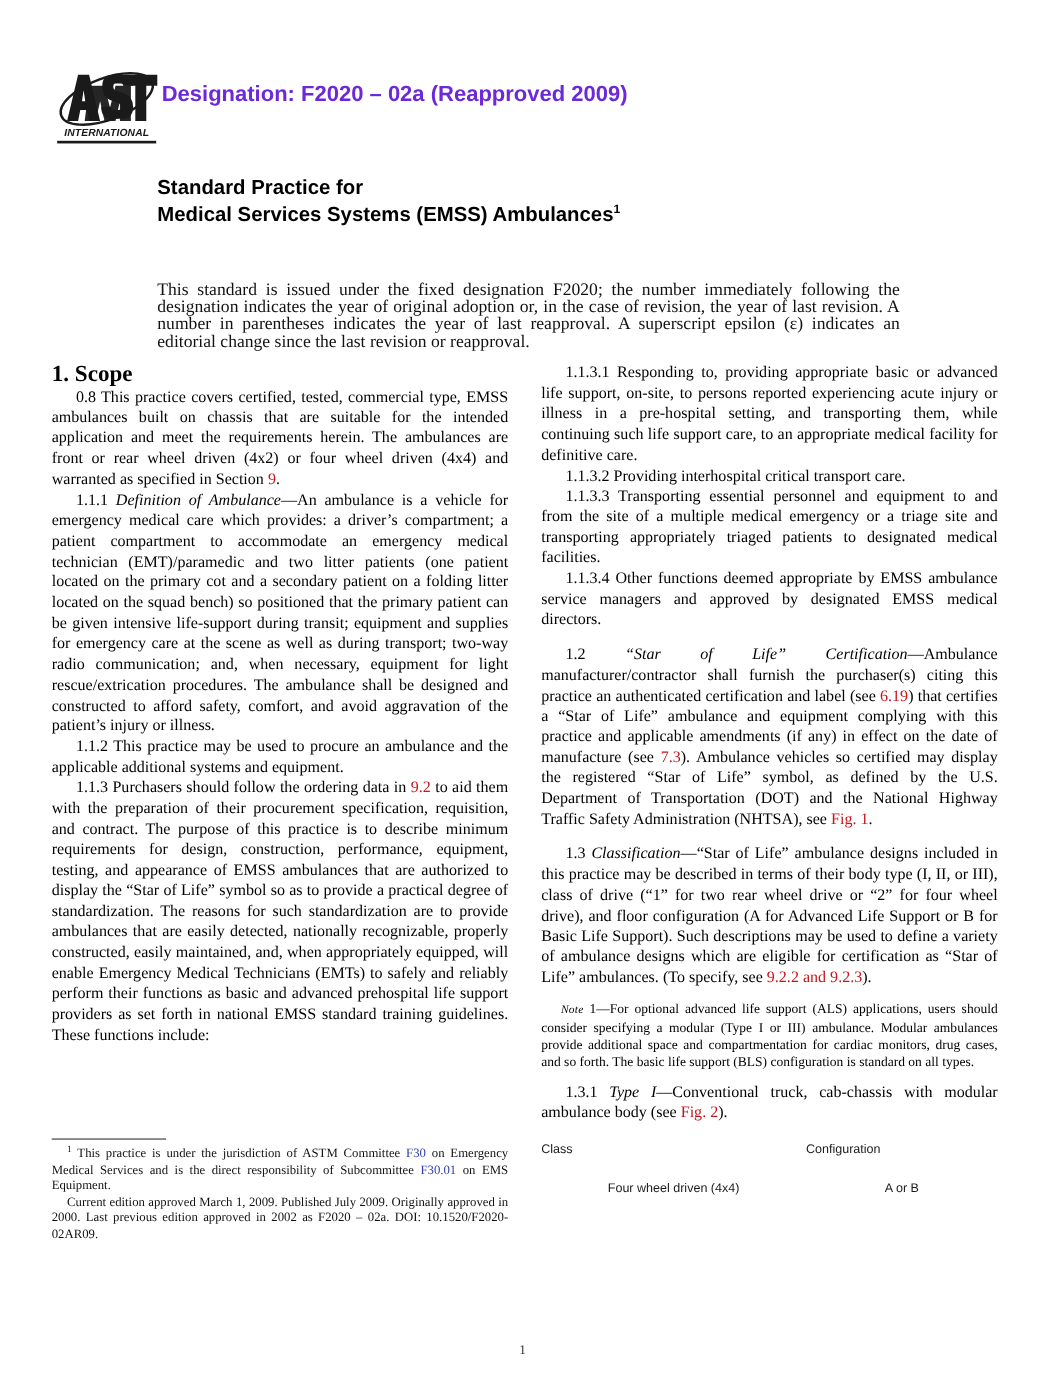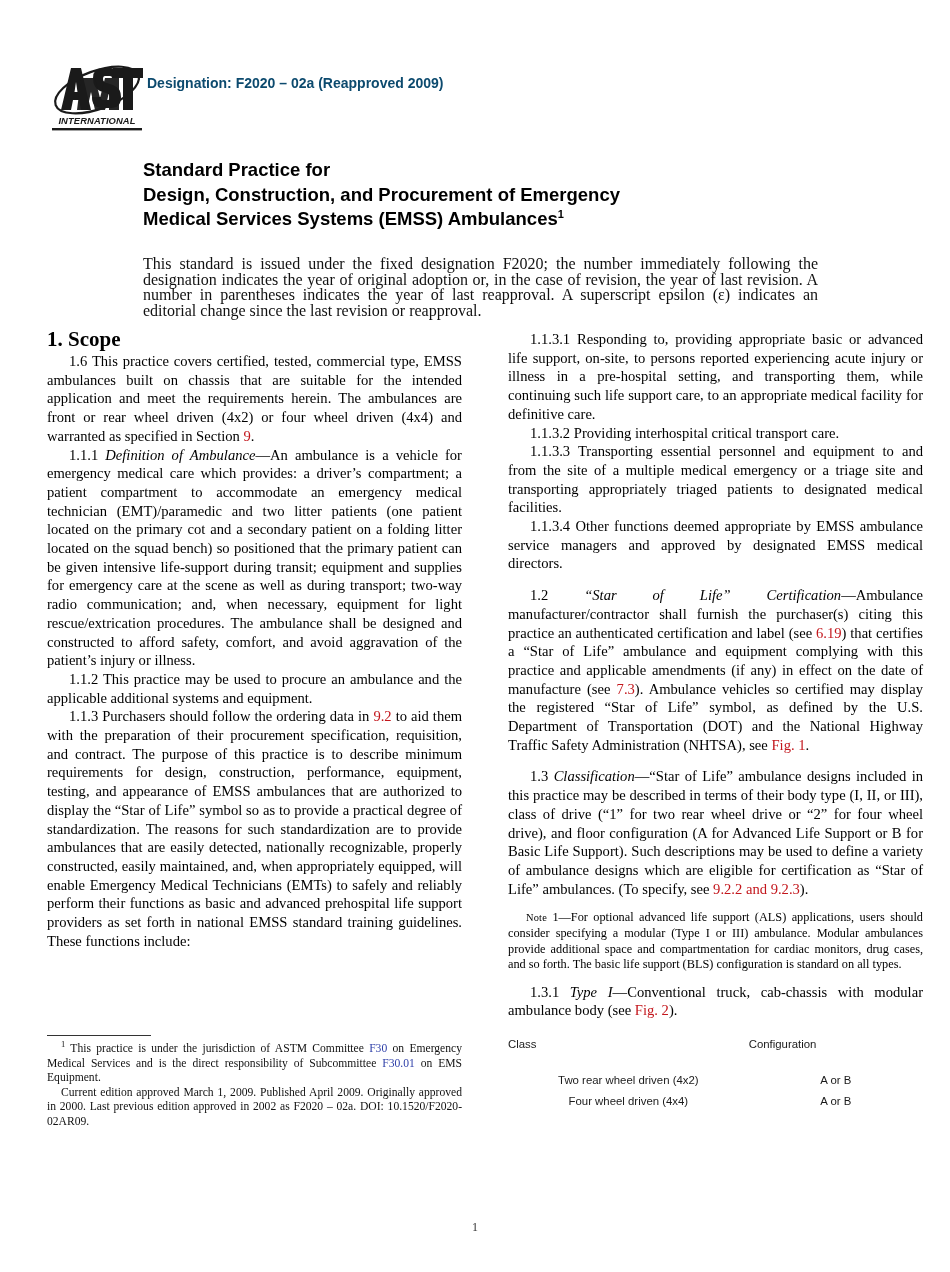--- a/index.html
+++ b/index.html
@@ -37,23 +37,23 @@
     width: 100px;
     height: 80px;
   }
   .logo-svg { display: block; }
   .designation {
     position: absolute;
     left: 100px;
     top: 17px;
     font-family: "Liberation Sans", sans-serif;
     font-weight: bold;
-    font-size: 14px;
+    font-size: 20px;
     letter-spacing: 0.0px;
-    color: #0c4a6e;
+    color: #6d28d9;
     white-space: nowrap;
   }
 
   
   .title-block {
     position: absolute;
     left: 143px;
     top: 158px;
     width: 760px;
   }
@@ -89,21 +89,21 @@
     position: absolute;
     top: 330px;
     width: 415px;
     font-size: 14.6px;
     line-height: 18.7px;
     text-align: justify;
     text-justify: inter-word;
     color: #000;
   }
   .col-left { left: 47px; }
-  .col-right { left: 508px; }
+  .col-right { left: 492px; }
 
   h2.section-head {
     font-family: "Liberation Serif", serif;
     font-weight: bold;
     font-size: 21px;
     line-height: 19px;
     margin: 0 0 3px 0;
     text-align: left;
   }
   p.para {
@@ -123,20 +123,21 @@
   .note-block {
     margin: 12px 0 10px 0;
     font-size: 12.3px;
     line-height: 15.6px;
     text-align: justify;
     text-indent: 18px;
   }
   .sc {
     font-size: 10.4px;
     letter-spacing: 0.2px;
+    font-style: italic;
   }
 
   
   .class-table {
     margin-top: 10px;
     width: 100%;
     font-family: "Liberation Sans", sans-serif;
     font-size: 11.4px;
     border-collapse: collapse;
     color: #1a1a1a;
@@ -220,30 +221,29 @@
 
         <text x="50" y="66" text-anchor="middle" font-family="Liberation Sans, sans-serif" font-size="9.4" font-weight="bold" font-style="italic" fill="#1a1a1a" letter-spacing="0.1">INTERNATIONAL</text>
         <rect x="5" y="70" width="90" height="2.4" fill="#1a1a1a"></rect>
       </svg>
     </div>
     <div class="designation">Designation: F2020 – 02a (Reapproved 2009)</div>
   </div>
 
   <div class="title-block">
     <div class="title-line">Standard Practice for</div>
-    <div class="title-line">Design, Construction, and Procurement of Emergency</div>
     <div class="title-line"><span>Medical Services Systems (EMSS) Ambulances</span><sup>1</sup></div>
   </div>
 
   <div class="issue-note">This standard is issued under the fixed designation F2020; the number immediately following the designation indicates the year of original adoption or, in the case of revision, the year of last revision. A number in parentheses indicates the year of last reapproval. A superscript epsilon (ε) indicates an editorial change since the last revision or reapproval.</div>
 
   <div class="col col-left">
     <h2 class="section-head">1. Scope</h2>
 
-    <p class="para"><span>1.6</span> <span>This practice covers certified, tested, commercial type, EMSS ambulances built on chassis that are suitable for the intended application and meet the requirements herein. The ambulances are front or rear wheel driven (4x2) or four wheel driven (4x4) and warranted as specified in Section </span><span class="lnk-red">9</span><span>.</span></p>
+    <p class="para"><span>0.8</span> <span>This practice covers certified, tested, commercial type, EMSS ambulances built on chassis that are suitable for the intended application and meet the requirements herein. The ambulances are front or rear wheel driven (4x2) or four wheel driven (4x4) and warranted as specified in Section </span><span class="lnk-red">9</span><span>.</span></p>
 
     <p class="para"><span>1.1.1</span> <span class="it">Definition of Ambulance</span><span>—An ambulance is a vehicle for emergency medical care which provides: a driver’s compartment; a patient compartment to accommodate an emergency medical technician (EMT)/paramedic and two litter patients (one patient located on the primary cot and a secondary patient on a folding litter located on the squad bench) so positioned that the primary patient can be given intensive life-support during transit; equipment and supplies for emergency care at the scene as well as during transport; two-way radio communication; and, when necessary, equipment for light rescue/extrication procedures. The ambulance shall be designed and constructed to afford safety, comfort, and avoid aggravation of the patient’s injury or illness.</span></p>
 
     <p class="para"><span>1.1.2</span> <span>This practice may be used to procure an ambulance and the applicable additional systems and equipment.</span></p>
 
     <p class="para"><span>1.1.3</span> <span>Purchasers should follow the ordering data in </span><span class="lnk-red">9.2</span><span> to aid them with the preparation of their procurement specification, requisition, and contract. The purpose of this practice is to describe minimum requirements for design, construction, performance, equipment, testing, and appearance of EMSS ambulances that are authorized to display the “Star of Life” symbol so as to provide a practical degree of standardization. The reasons for such standardization are to provide ambulances that are easily detected, nationally recognizable, properly constructed, easily maintained, and, when appropriately equipped, will enable Emergency Medical Technicians (EMTs) to safely and reliably perform their functions as basic and advanced prehospital life support providers as set forth in national EMSS standard training guidelines. These functions include:</span></p>
   </div>
 
   <div class="col col-right">
 
@@ -265,32 +265,28 @@
 
     <table class="class-table">
       <thead>
         <tr>
           <th class="col-class">Class</th>
           <th class="col-config">Configuration</th>
         </tr>
       </thead>
       <tbody>
         <tr>
-          <td>Two rear wheel driven (4x2)</td>
-          <td>A or B</td>
-        </tr>
-        <tr>
           <td>Four wheel driven (4x4)</td>
           <td>A or B</td>
         </tr>
       </tbody>
     </table>
   </div>
 
   <div class="footnote-rule"></div>
   <div class="footnote">
     <p><sup>1</sup><span> This practice is under the jurisdiction of ASTM Committee </span><span class="lnk-blue">F30</span><span> on Emergency Medical Services and is the direct responsibility of Subcommittee </span><span class="lnk-blue">F30.01</span><span> on EMS Equipment.</span></p>
-    <p>Current edition approved March 1, 2009. Published April 2009. Originally approved in 2000. Last previous edition approved in 2002 as F2020 – 02a. DOI: 10.1520/F2020-02AR09.</p>
+    <p>Current edition approved March 1, 2009. Published July 2009. Originally approved in 2000. Last previous edition approved in 2002 as F2020 – 02a. DOI: 10.1520/F2020-02AR09.</p>
   </div>
 
   <div class="page-number">1</div>
 
 </div>
 
 </body></html>

